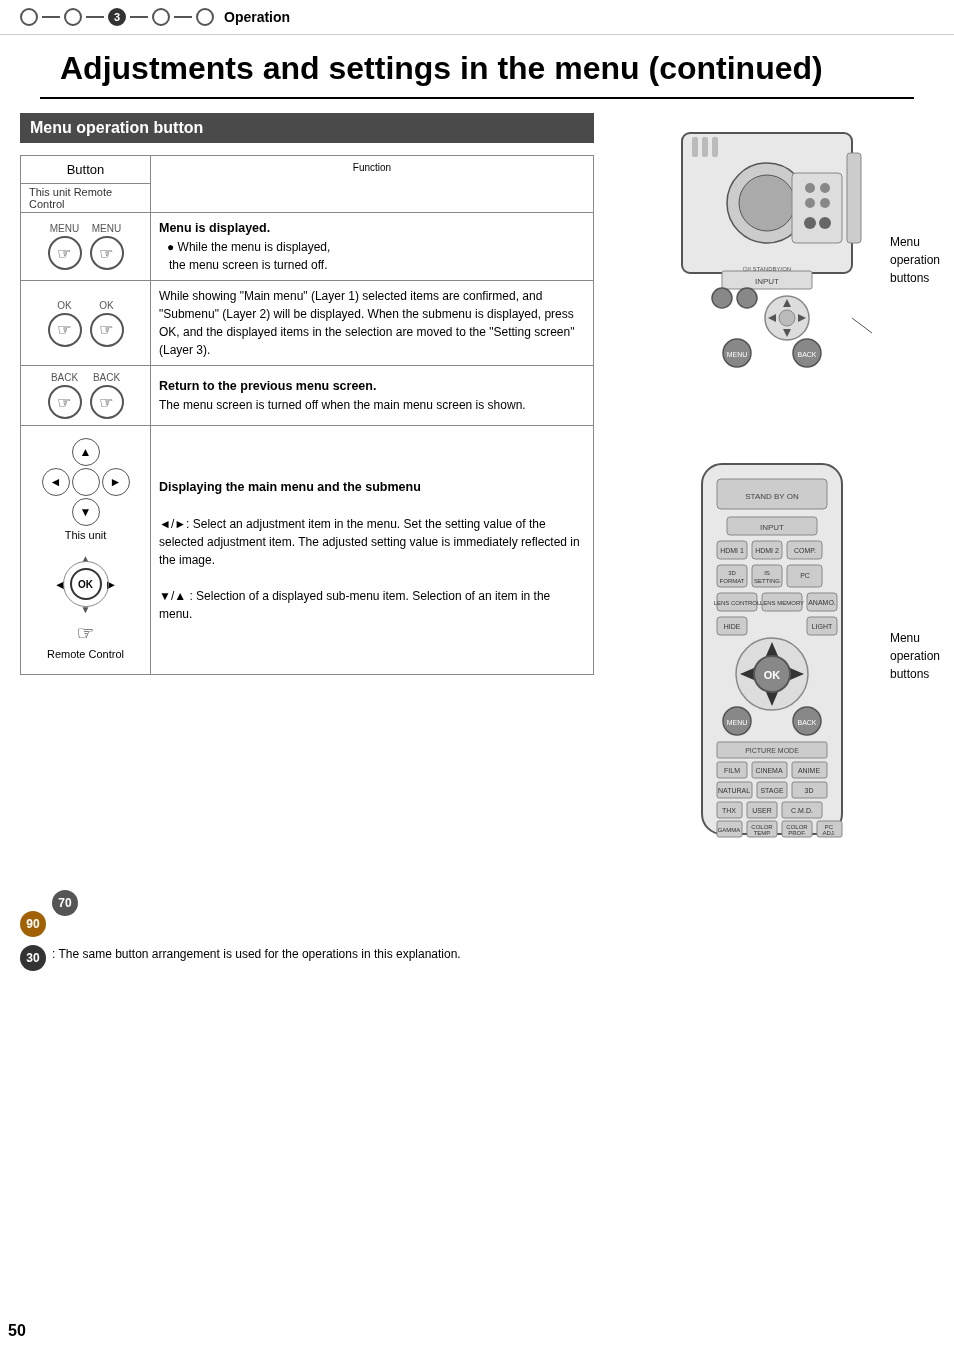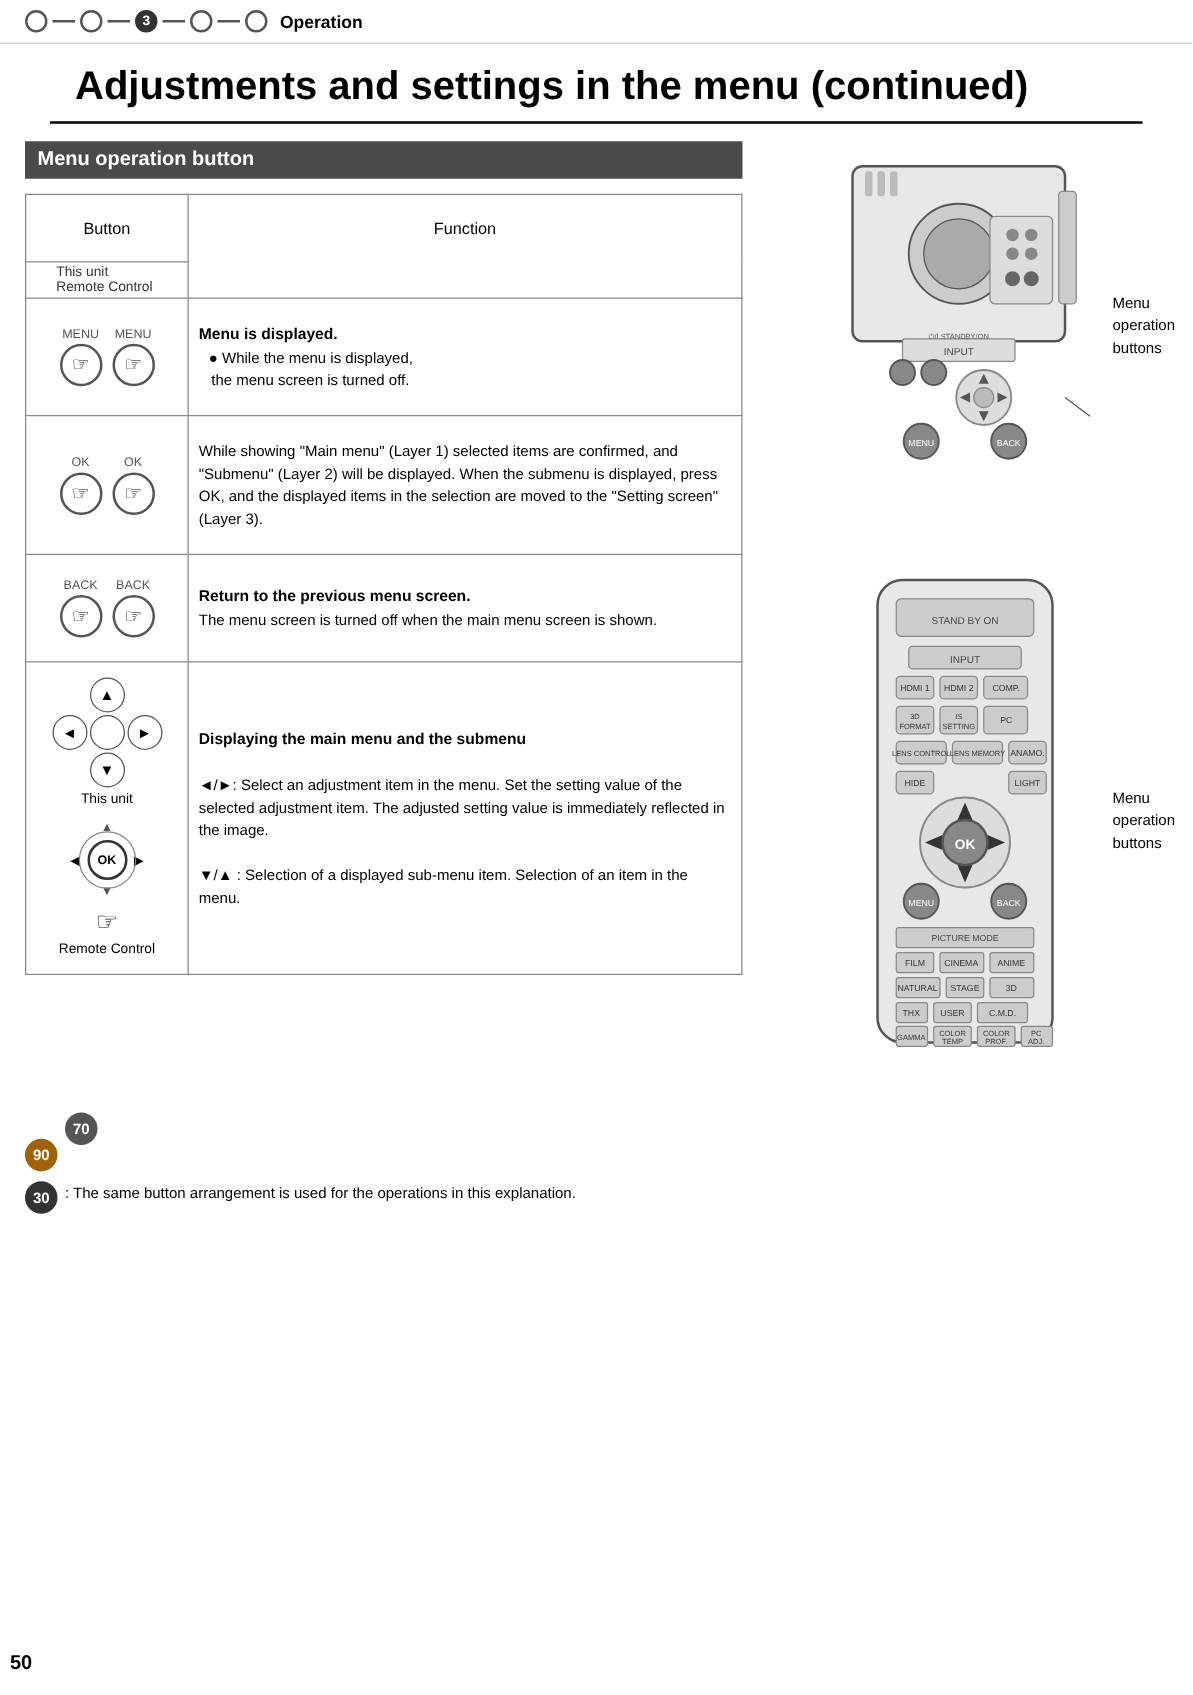--- a/index.html
+++ b/index.html
@@ -90,40 +90,40 @@
 
     
     .menu-table {
       border: 1px solid #888;
       border-collapse: collapse;
       width: 100%;
       font-size: 12px;
     }
     .menu-table th, .menu-table td {
       border: 1px solid #888;
-      padding: 19px 8px;
+      padding: 6px 8px;
       vertical-align: top;
     }
     .menu-table thead tr th {
       text-align: center;
       font-weight: normal;
       background: #fff;
     }
     .th-button {
       width: 130px;
       font-size: 13px;
     }
     .th-function {
-      font-size: 13px;
+      font-size: 10px;
       margin-top: 27px;
     }
     .sub-header td {
       font-size: 11px;
       color: #333;
-      padding: 2px 24px;
+      padding: 2px 8px;
     }
     .row-content td {
       vertical-align: middle;
     }
     .btn-images {
       display: flex;
       gap: 8px;
       align-items: center;
       justify-content: center;
       flex-wrap: wrap;

